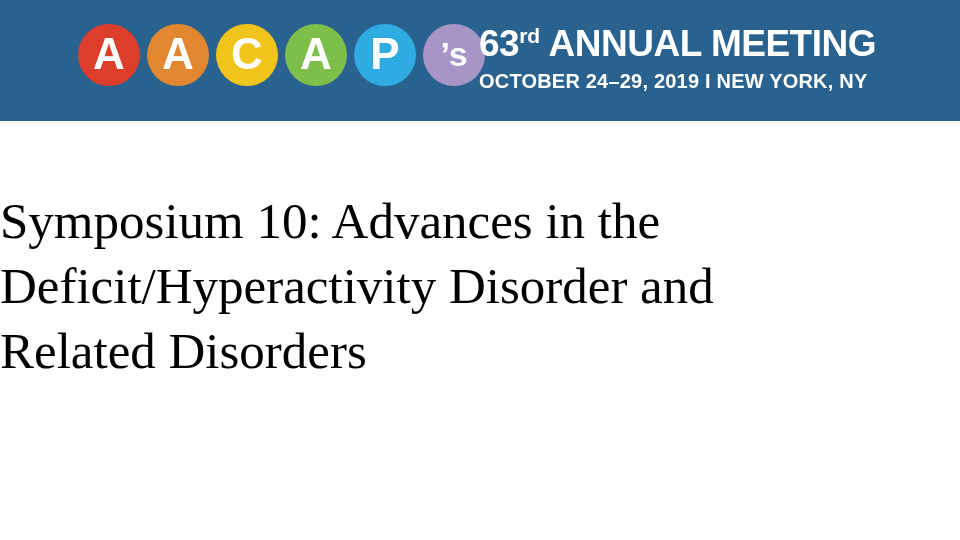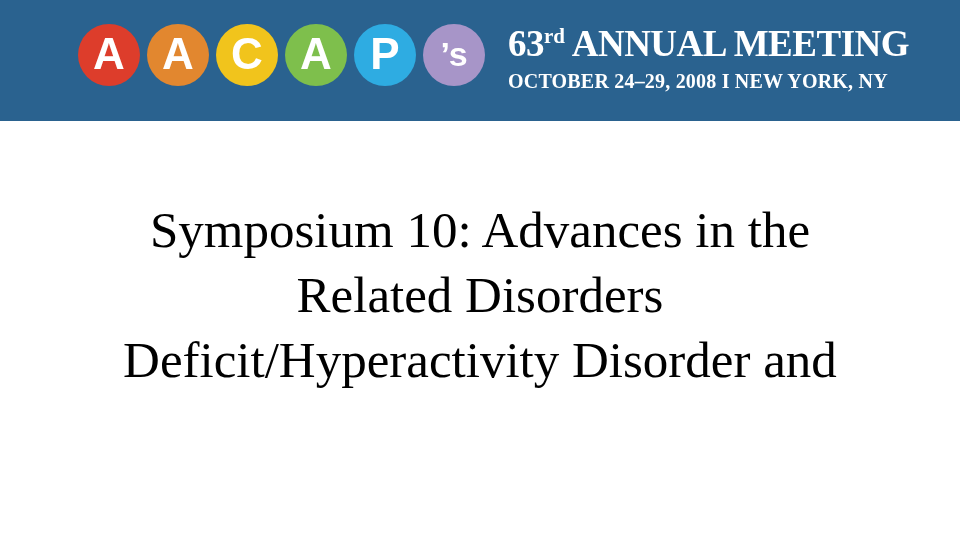--- a/index.html
+++ b/index.html
@@ -36,24 +36,23 @@
     font-weight: bold;
     font-size: 44px;
     line-height: 1;
     transform: translateY(-1px);
   }
   .logo-circle:nth-child(6) .logo-letter {
     font-size: 34px;
   }
   .meeting {
     position: absolute;
-    left: 508px; top: 24px;
+    left: 479px; top: 24px;
     color: #ffffff;
     white-space: nowrap;
-    font-family: Liberation Serif, serif;
   }
   .meeting-title {
     font-size: 37px;
     font-weight: bold;
     line-height: 40px;
     letter-spacing: -0.5px;
   }
   .meeting-title .ordinal {
     font-size: 21px;
     vertical-align: baseline;
@@ -63,23 +62,22 @@
   }
   .meeting-dates {
     font-size: 20px;
     font-weight: bold;
     line-height: 24px;
     margin-top: 0px;
     letter-spacing: 0.2px;
   }
   .title-block {
     position: absolute;
-    top: 198px; left: 0;
+    top: 189px; left: 0;
     width: 960px;
-    text-align: center;
     color: #000000;
     font-family: "Liberation Serif", serif;
     font-size: 51px;
     line-height: 65px;
     font-weight: normal;
   }
 </style>
 </head>
 <body>
 
@@ -105,23 +103,23 @@
       </div>
       <div class="logo-circle" style="background: rgb(167, 149, 200);">
         <span class="logo-letter">’s</span>
       </div>
     </div>
 
     <div class="meeting">
       <div class="meeting-title">
         <span>63</span><span class="ordinal">rd</span><span> ANNUAL MEETING</span>
       </div>
-      <div class="meeting-dates">OCTOBER 24–29, 2008 I NEW YORK, NY</div>
+      <div class="meeting-dates">OCTOBER 24–29, 2019 I NEW YORK, NY</div>
     </div>
   </div>
 
   <div class="title-block">
     <div>Symposium 10: Advances in the</div>
+    <div>Deficit/Hyperactivity Disorder and</div>
     <div>Related Disorders</div>
-    <div>Deficit/Hyperactivity Disorder and</div>
   </div>
 
 </div>
 
 </body></html>

